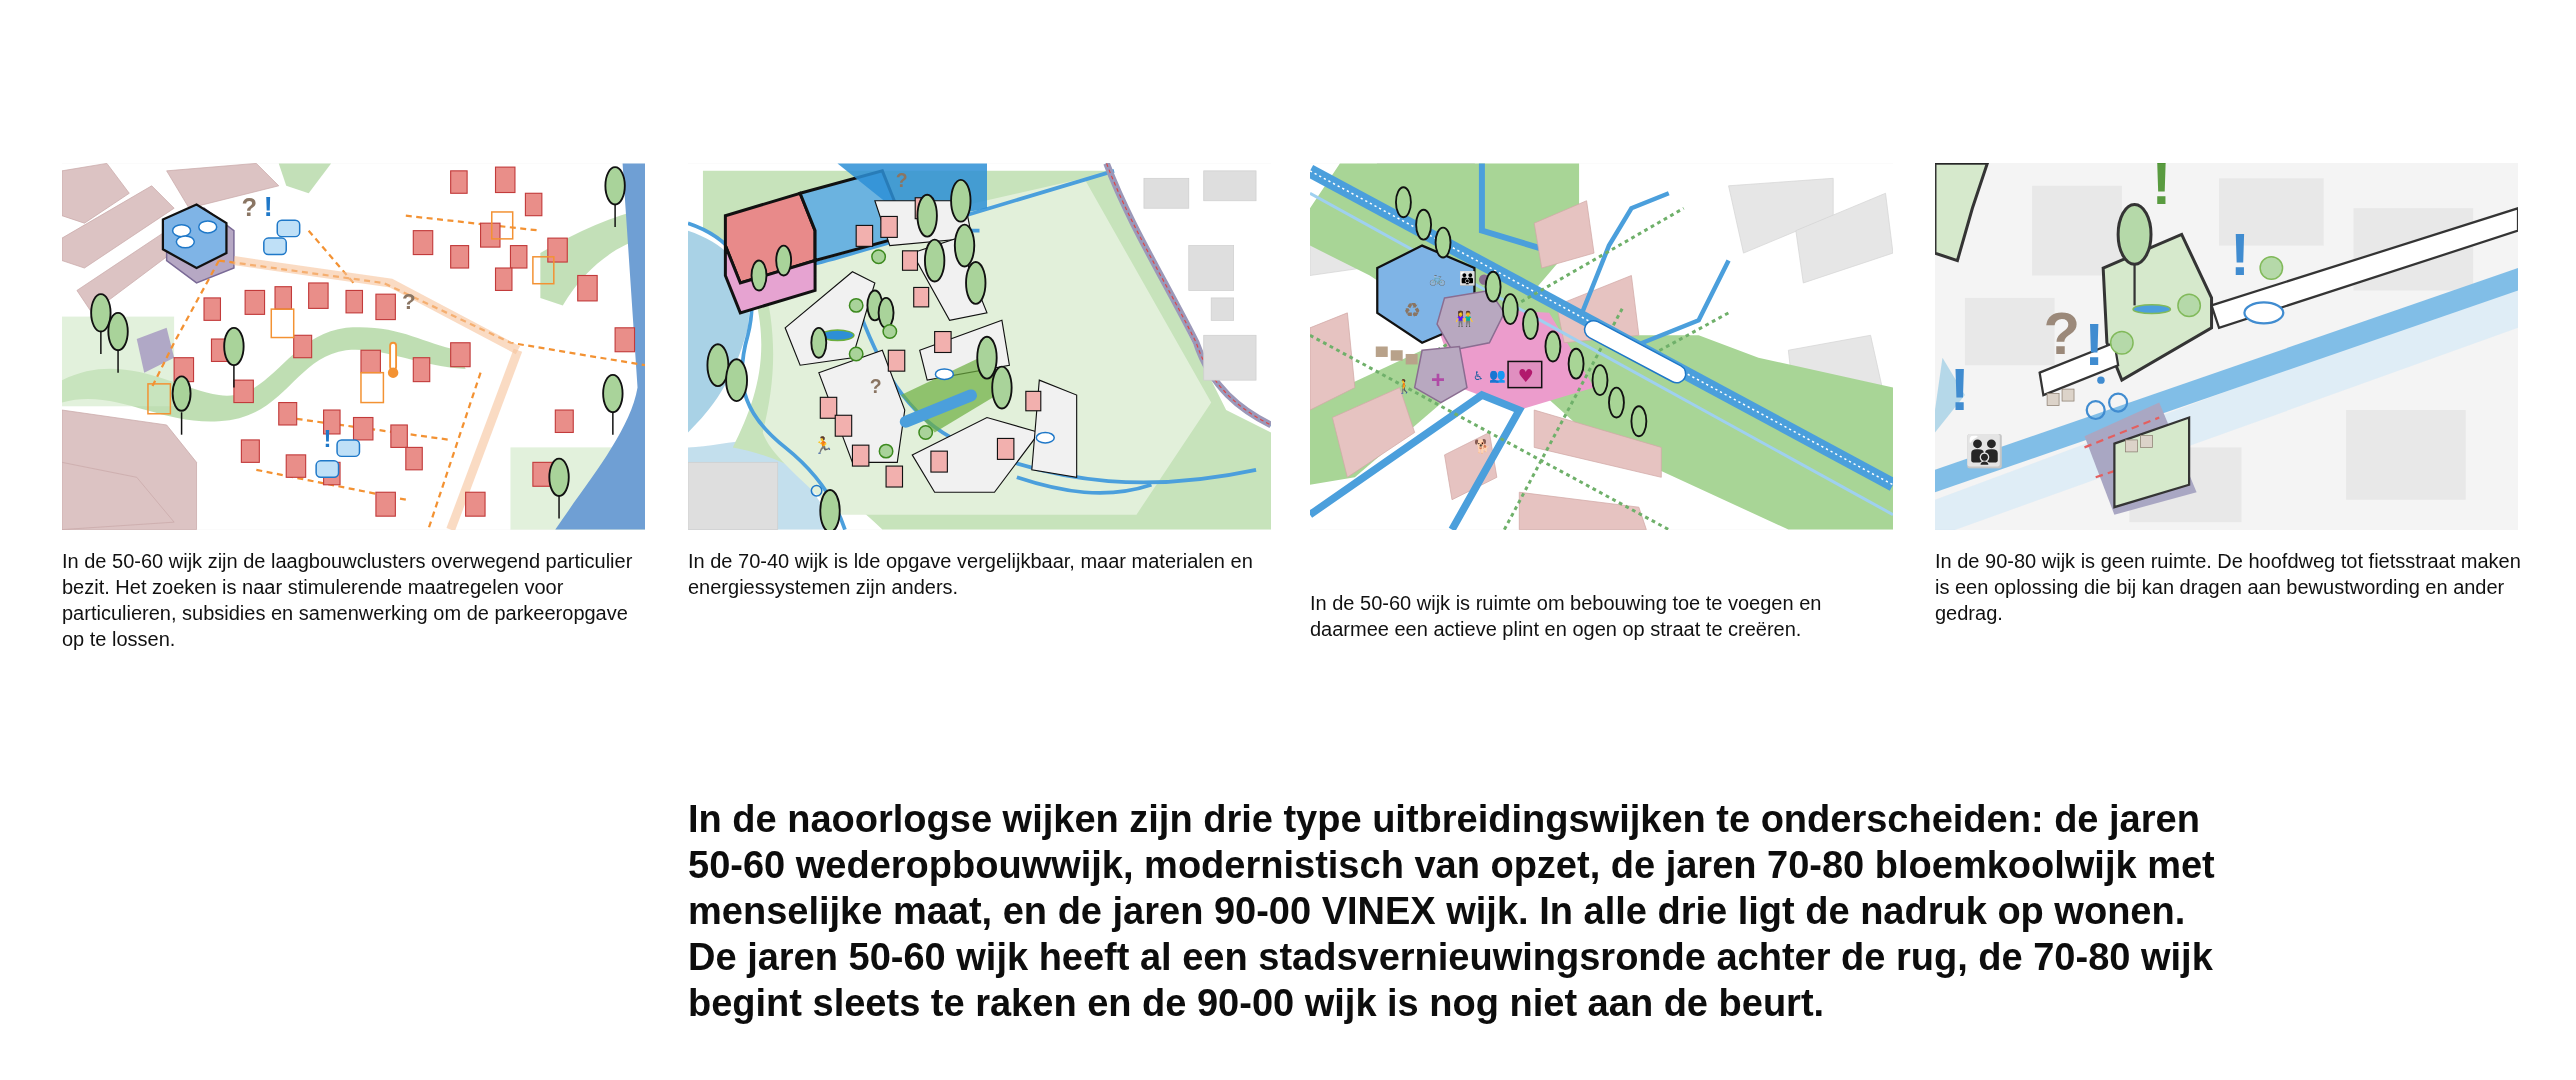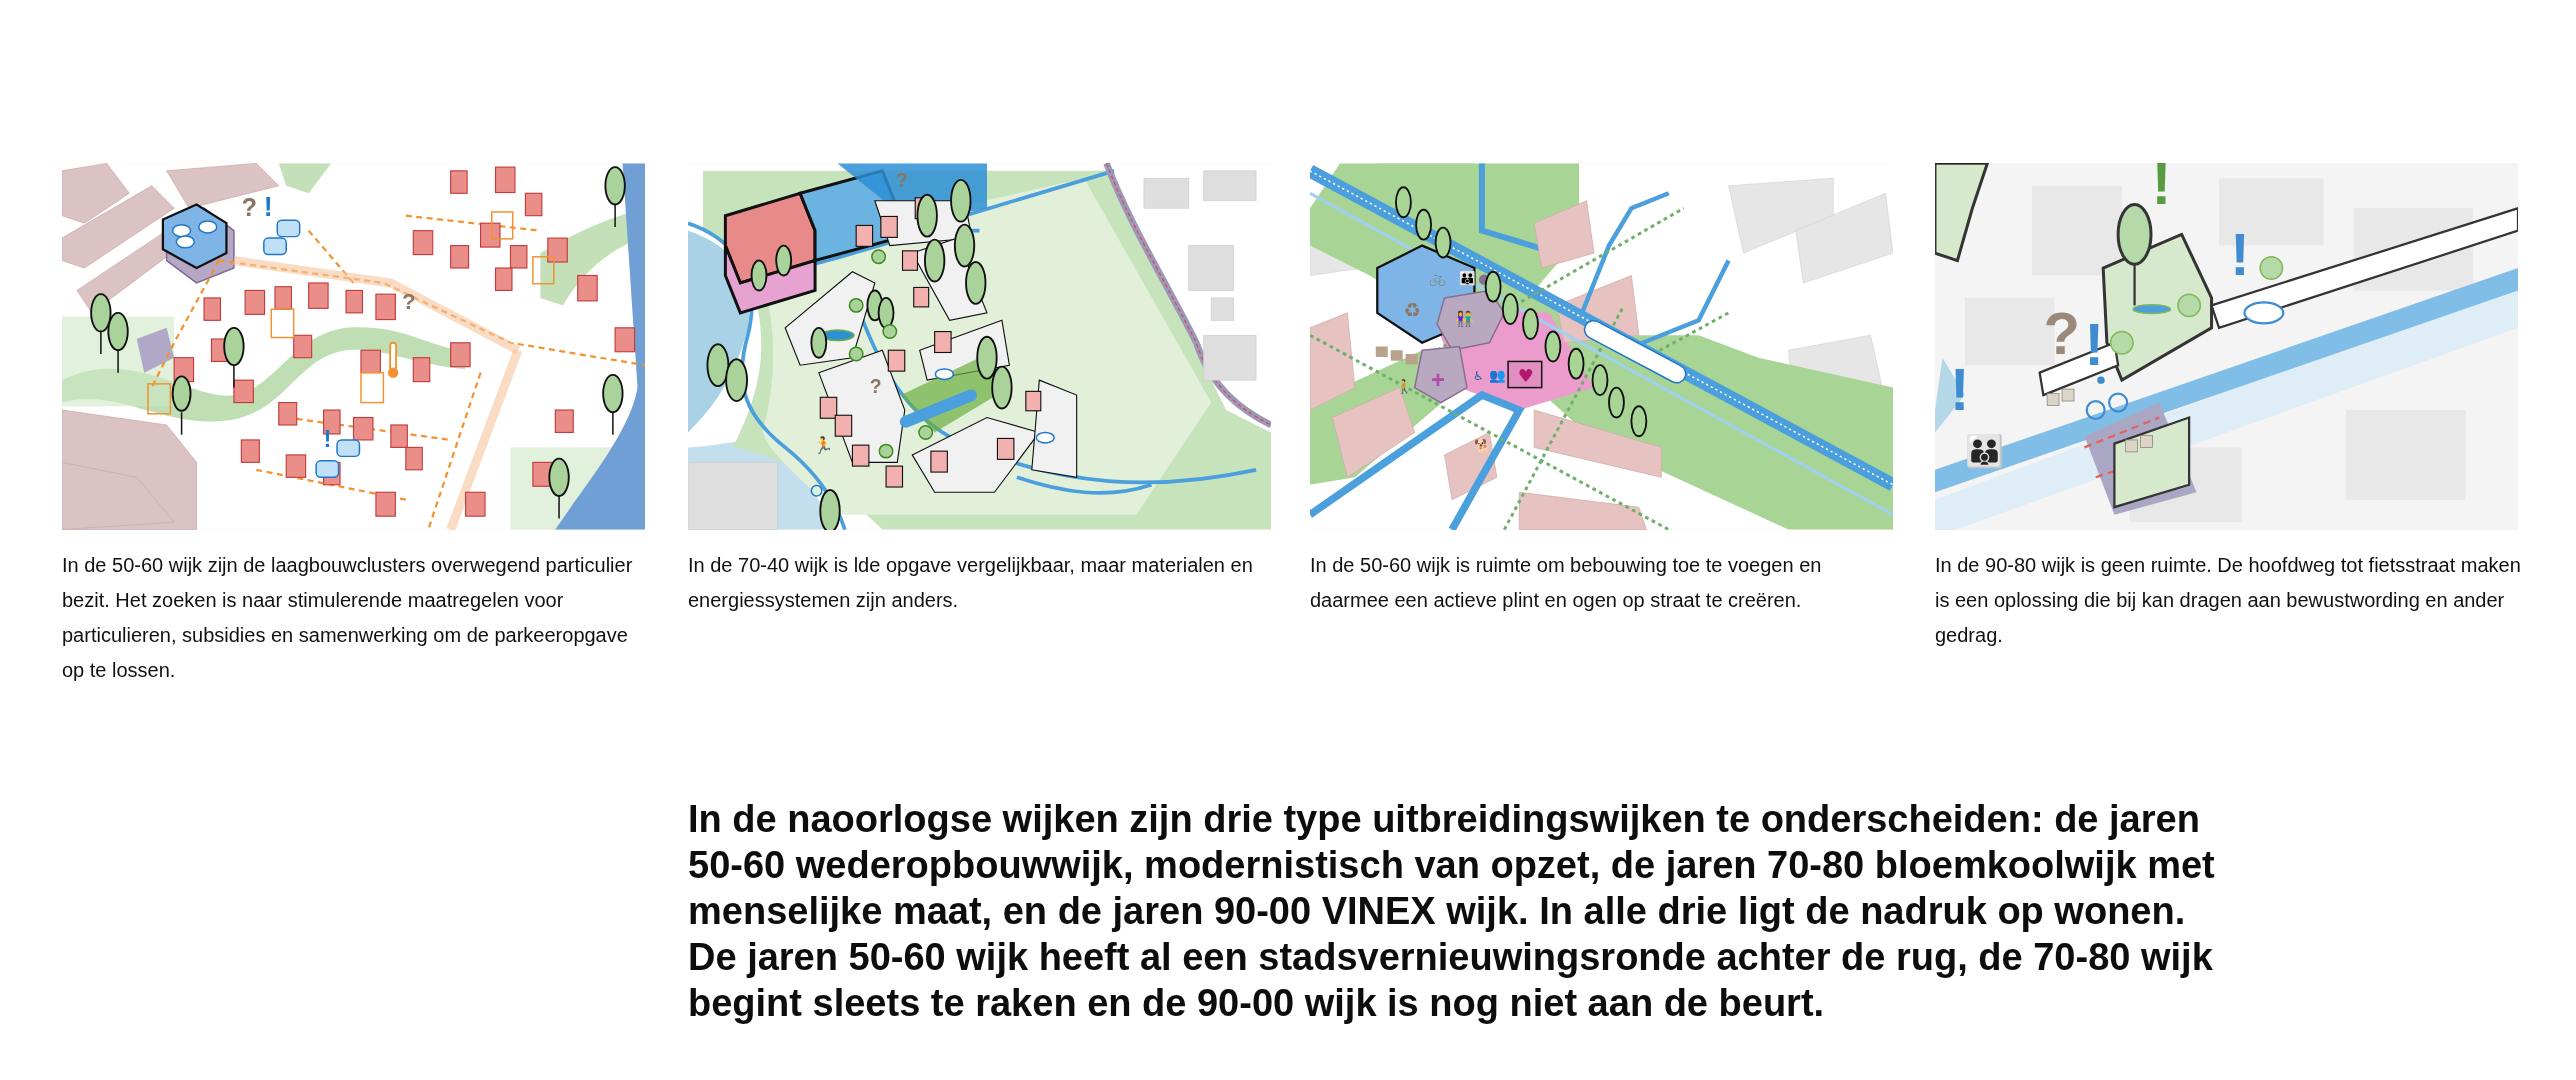--- a/index.html
+++ b/index.html
@@ -1,20 +1,20 @@
 <!DOCTYPE html>
 <html style="font-size:12px"><head>
 <meta charset="utf-8">
 <style>
   html, body { margin: 0; padding: 0; background: #ffffff; }
   body { width: 2576px; height: 1080px; position: relative; overflow: hidden;
          font-family: "Liberation Sans", sans-serif; color: #111; }
   .panel { position: absolute; top: 163px; width: 583px; height: 367px; overflow: hidden; background: #f4f4f4; }
   .panel svg { display: block; width: 100%; height: 100%; }
-  .caption { position: absolute; top: 548px; width: 591px; font-size: 20px; line-height: 35px;
+  .caption { position: absolute; top: 548px; width: 591px; font-size: 20px; line-height: 26px;
              color: #111; font-family: "Liberation Sans", sans-serif; }
   .intro { position: absolute; left: 688px; top: 796px; width: 1533px; font-size: 38px;
            line-height: 46px; font-weight: bold; color: #0d0d0d; }
 </style>
 </head>
 <body>
 
 <div class="panel" style="left:62px;">
 <svg viewBox="0 0 780 490" xmlns="http://www.w3.org/2000/svg">
   <rect width="780" height="490" fill="#ffffff"></rect>
@@ -399,17 +399,17 @@
         <rect x="170" y="302" width="16" height="16"></rect>
         <rect x="255" y="370" width="16" height="16"></rect>
         <rect x="275" y="364" width="16" height="16"></rect>
       </g>
   <rect x="0" y="0" width="780" height="490" fill="#ffffff" opacity="0.15"></rect>
 </svg>
 </div>
 
 <div class="caption" style="left:62px;">In de 50-60 wijk zijn de laagbouwclusters overwegend particulier bezit. Het zoeken is naar stimulerende maatregelen voor particulieren, subsidies en samenwerking om de parkeeropgave op te lossen.</div>
 <div class="caption" style="left:688px;">In de 70-40 wijk is lde opgave vergelijkbaar, maar materialen en energiessystemen zijn anders.</div>
-<div class="caption" style="left:1310px;">In de 50-60 wijk is ruimte om bebouwing toe te voegen en daarmee een actieve plint en ogen op straat te creëren.</div>
+<div class="caption" style="left:1310px;margin-top:42px;">In de 50-60 wijk is ruimte om bebouwing toe te voegen en daarmee een actieve plint en ogen op straat te creëren.</div>
 <div class="caption" style="left:1935px;">In de 90-80 wijk is geen ruimte. De hoofdweg tot fietsstraat maken is een oplossing die bij kan dragen aan bewustwording en ander gedrag.</div>
 
 <div class="intro">In de naoorlogse wijken zijn drie type uitbreidingswijken te onderscheiden: de jaren 50-60 wederopbouwwijk, modernistisch van opzet, de jaren 70-80 bloemkoolwijk met menselijke maat, en de jaren 90-00 VINEX wijk. In alle drie ligt de nadruk op wonen. De jaren 50-60 wijk heeft al een stadsvernieuwingsronde achter de rug, de 70-80 wijk begint sleets te raken en de 90-00 wijk is nog niet aan de beurt.</div>
 
 
 </body></html>

